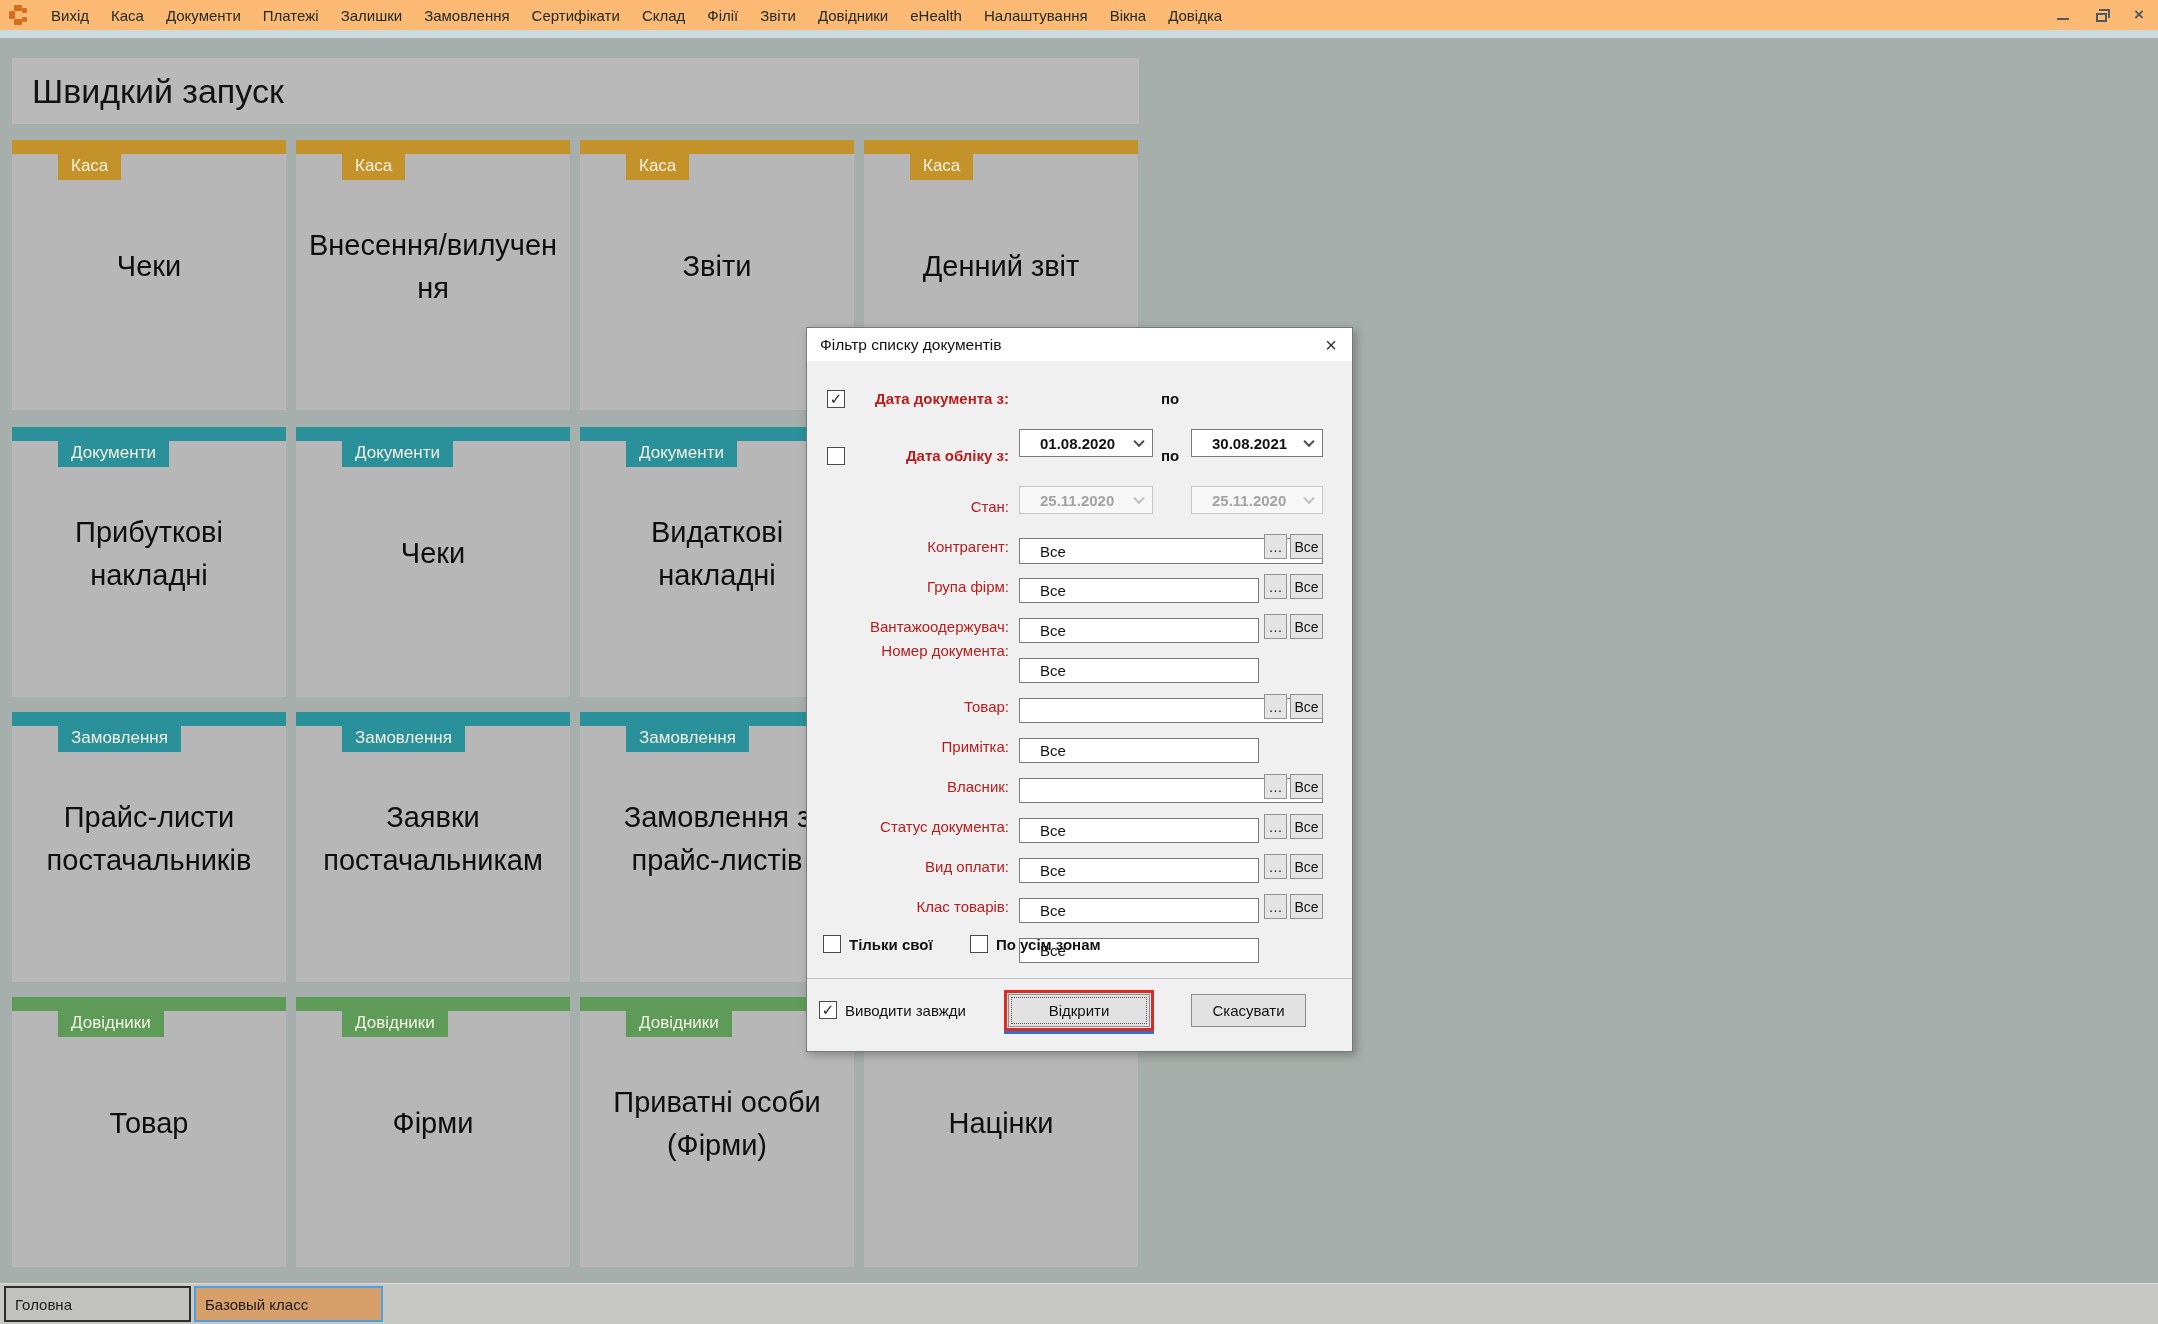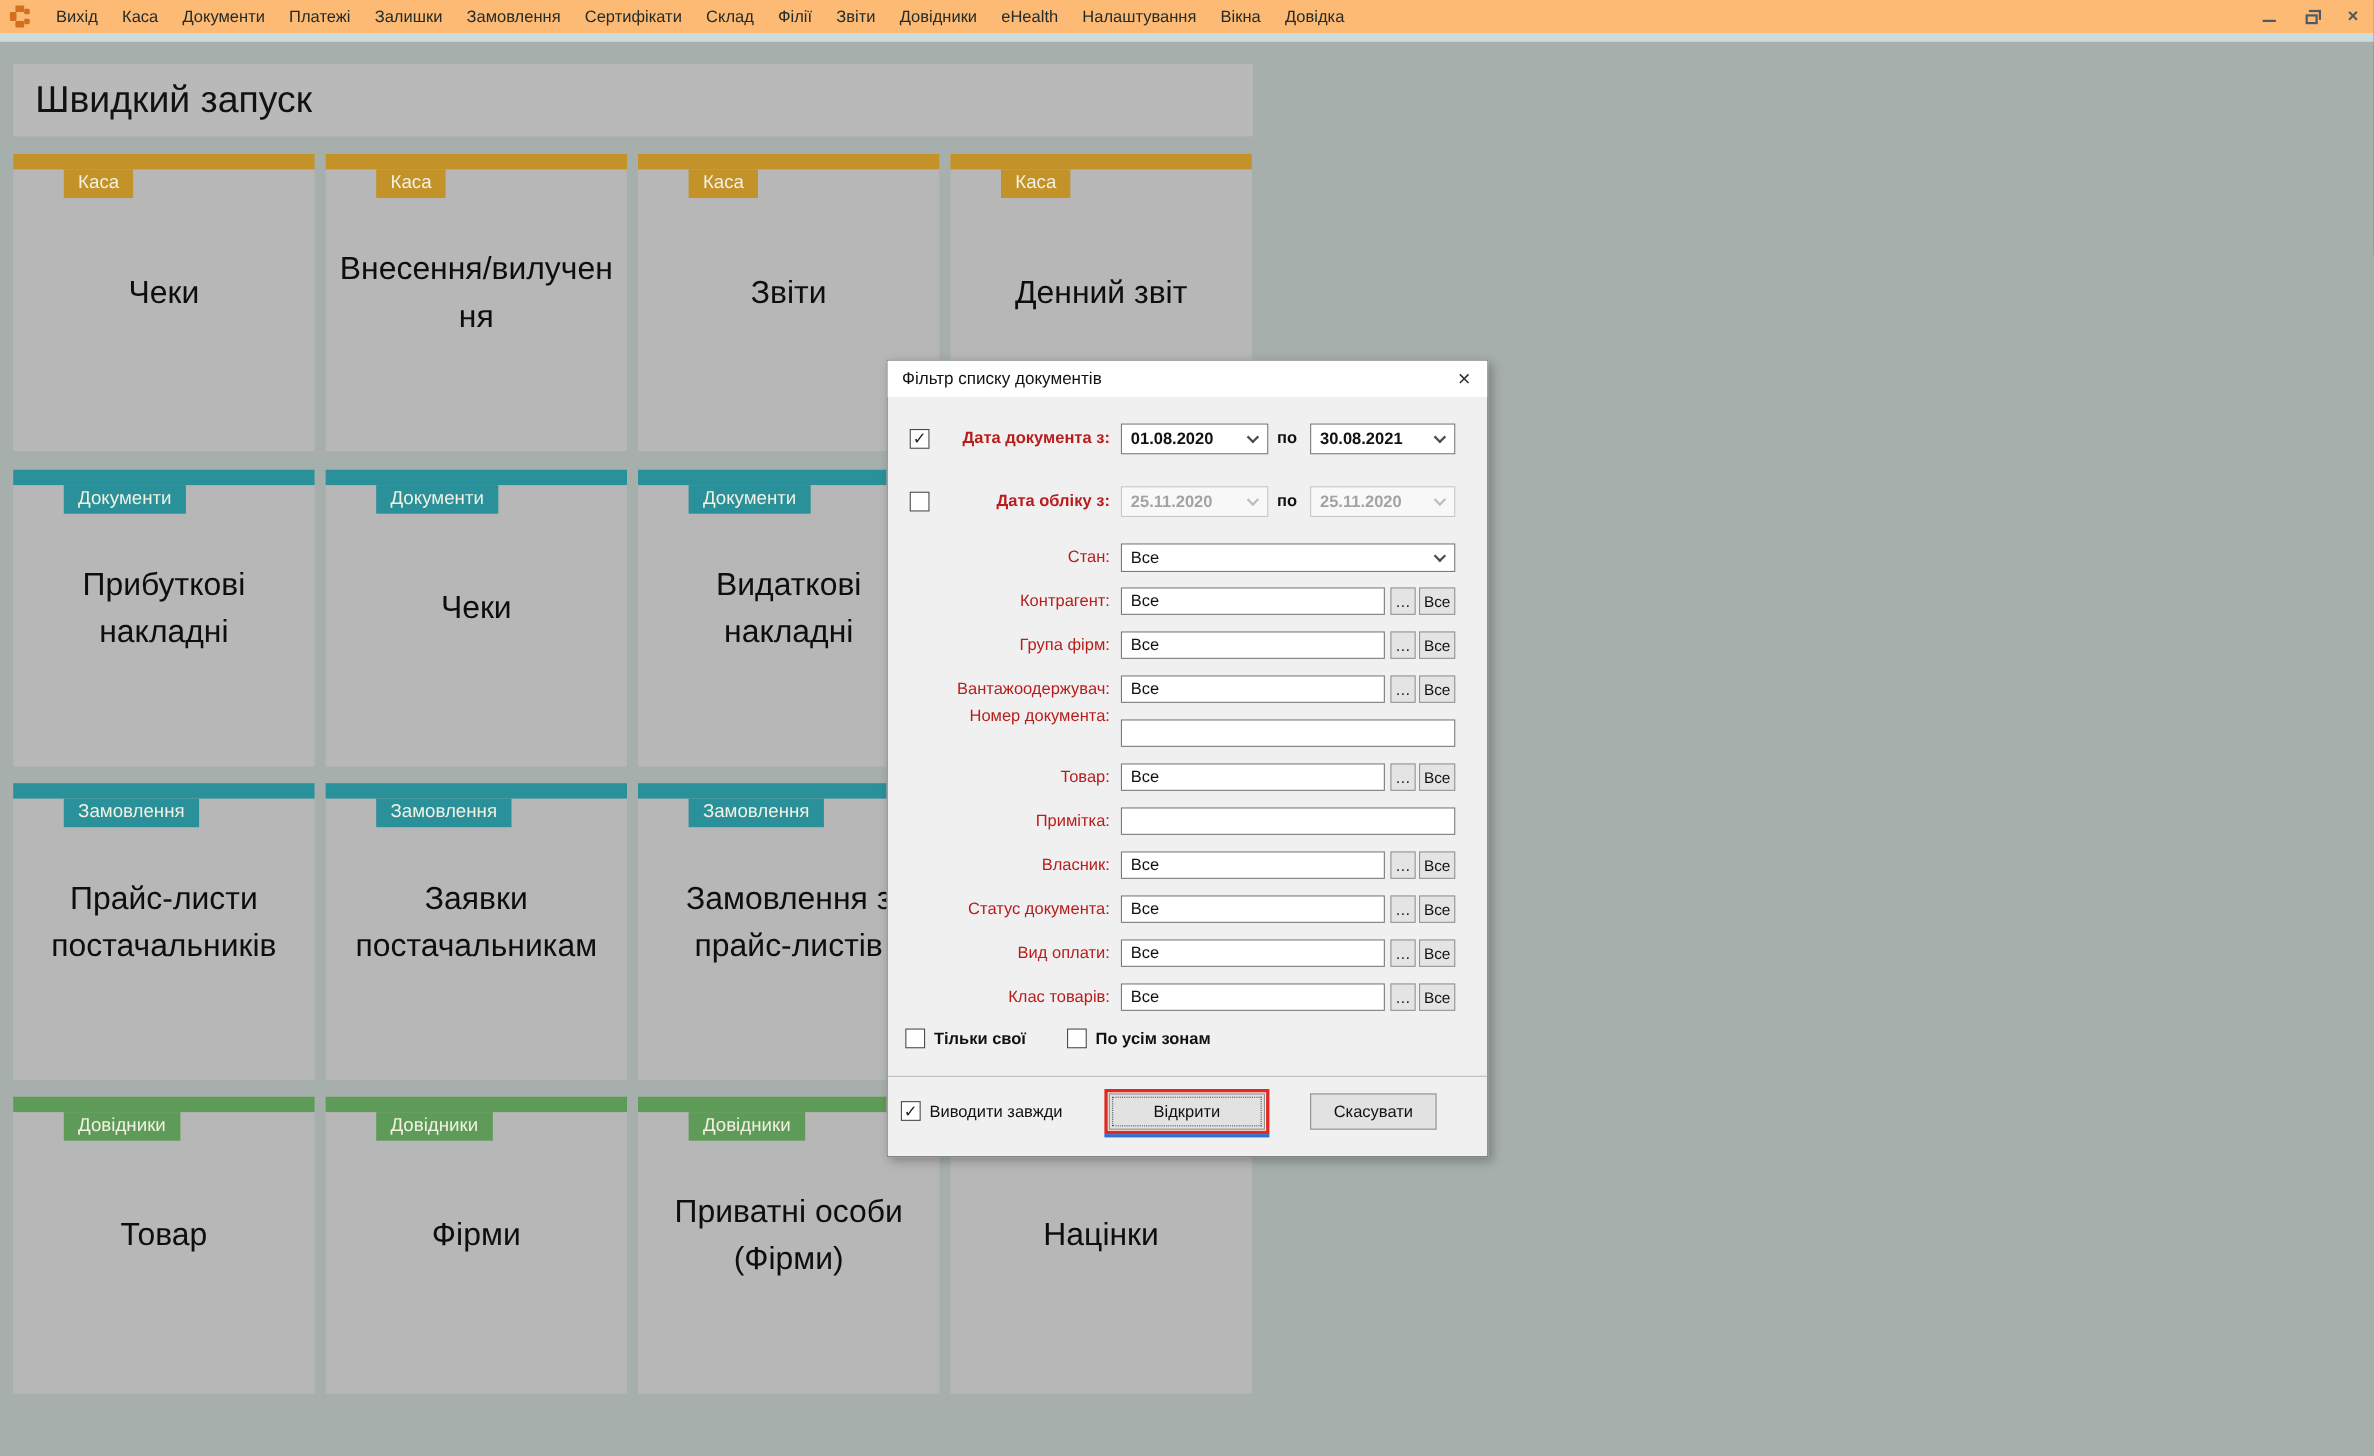--- a/index.html
+++ b/index.html
@@ -38,21 +38,21 @@
           border:1px solid #787878;box-shadow:3px 3px 9px rgba(0,0,0,.28);z-index:10;font-size:15px;}
   .dtitle{position:absolute;left:0;top:0;right:0;height:33px;background:#ffffff;display:flex;
           align-items:center;padding-left:13px;font-size:15.5px;color:#111;}
   .dclose{position:absolute;right:8px;top:4px;width:26px;height:26px;display:flex;align-items:center;
           justify-content:center;font-size:20px;color:#333;cursor:pointer;}
   .dlabel{position:absolute;left:0;width:202px;text-align:right;color:#b91c1c;white-space:nowrap;}
   .bold{font-weight:bold;}
   .cb{position:absolute;width:18px;height:18px;background:#fff;border:1px solid #4a4a4a;display:flex;
       align-items:center;justify-content:center;font-size:15px;color:#222;cursor:pointer;}
   .combo,.tfield{position:absolute;height:25px;background:#fff;border:1px solid #7a7a7a;display:flex;
-      align-items:center;padding:0 8px;color:#111;}
+      align-items:center;padding:0 20px;color:#111;margin-top:44px;}
   .date{height:28px;font-weight:600;}
   .chev{position:absolute;right:9px;top:50%;width:8px;height:8px;border-right:2px solid #4c4c4c;
         border-bottom:2px solid #4c4c4c;transform:translateY(-70%) rotate(45deg);}
   .dis{background:#f8f8f8;border-color:#c6c6c6;color:#a3a3a3;text-align:right;}
   .dis .chev{border-color:#bdbdbd;}
   .po{position:absolute;width:26px;text-align:center;font-weight:bold;}
   .sbtn{position:absolute;height:25px;background:#e4e4e4;border:1px solid #949494;display:flex;
         align-items:center;justify-content:center;font-size:14px;color:#111;cursor:pointer;}
   .divline{position:absolute;left:0;right:0;border-top:1px solid #bdbdbd;}
   .btn{position:absolute;height:33px;background:#e2e2e2;border:1px solid #8f8f8f;display:flex;
@@ -279,14 +279,18 @@
     <span class="cb" style="left:12px;top:673px">
         <i>✓</i>
       </span>
     <span style="position:absolute;left:38px;top:666px;line-height:33px">Виводити завжди</span>
     <div class="btn focus" style="left:201px;top:666px;width:142px">Відкрити</div>
     <div class="redbox"></div>
     <div class="blueline"></div>
     <div class="btn" style="left:384px;top:666px;width:115px">Скасувати</div>
   </div>
 
+  <div class="statusbar">
+    <div class="sbtab sb-main">Головна</div>
+    <div class="sbtab sb-active">Базовый класс</div>
+  </div>
 
 </div>
 
 </body></html>

